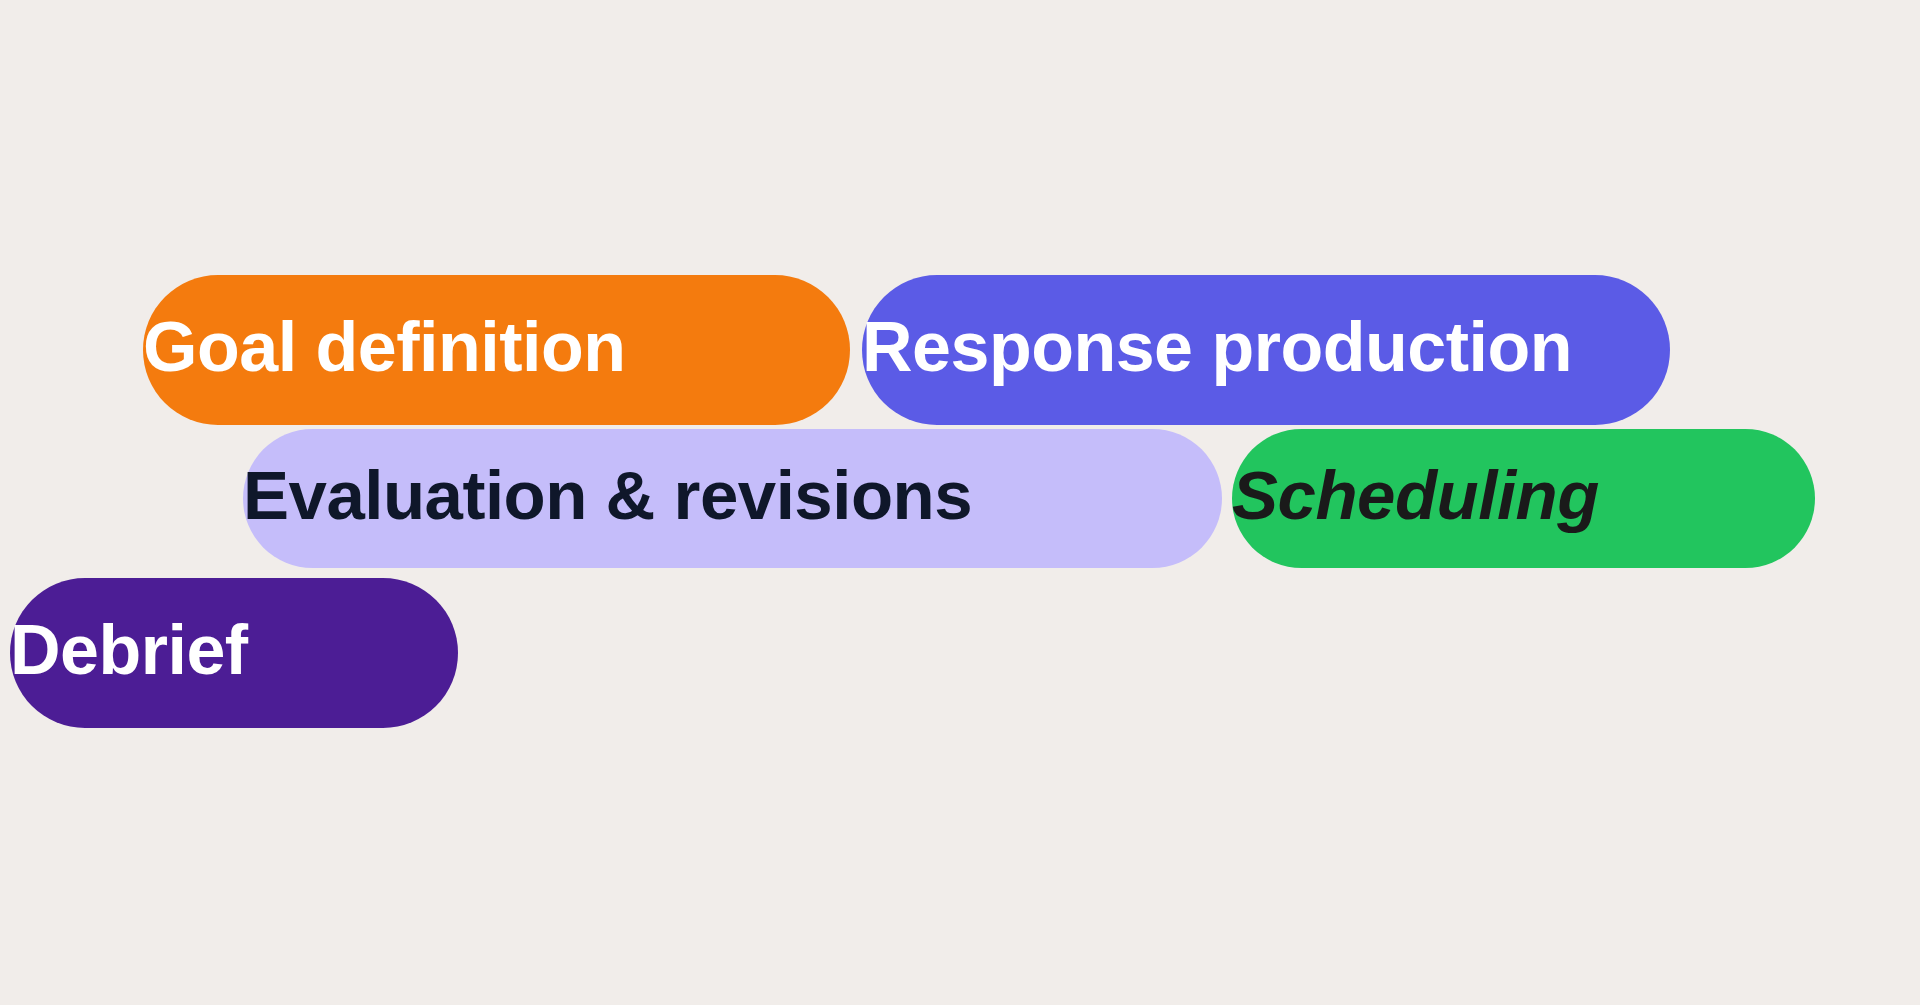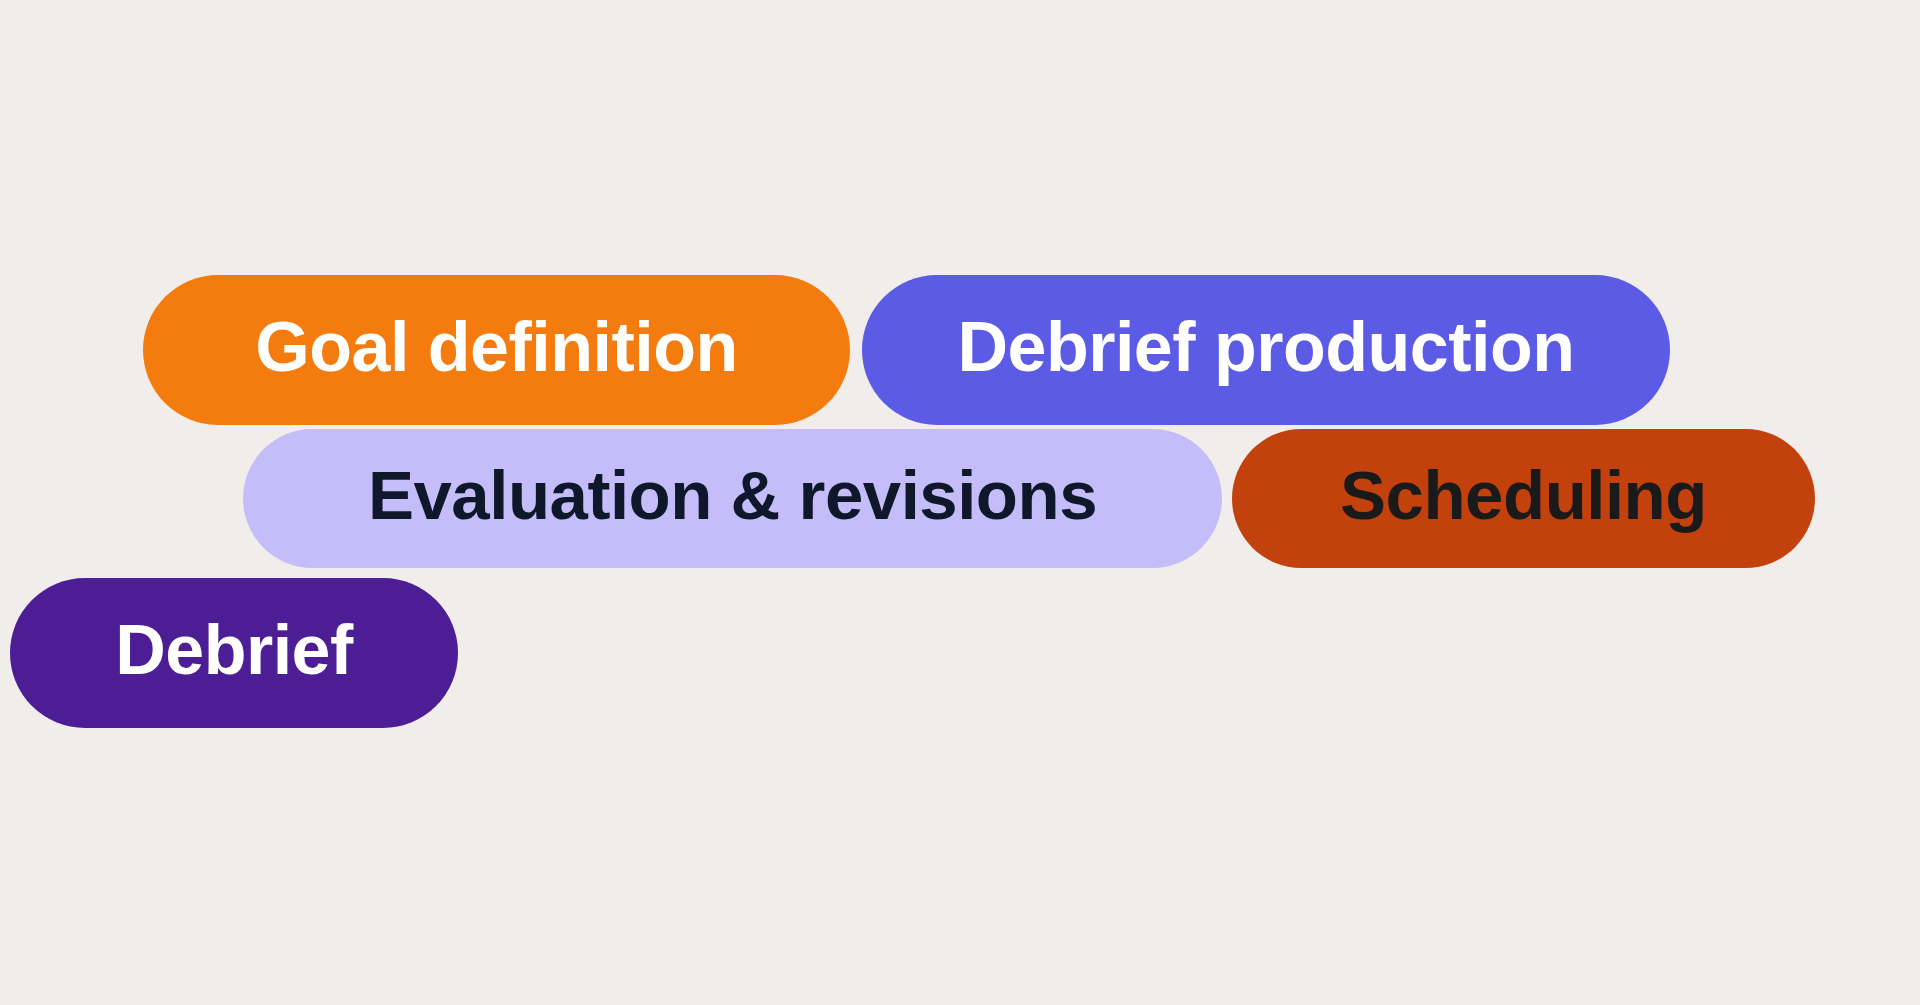--- a/index.html
+++ b/index.html
@@ -23,21 +23,20 @@
     position: absolute;
     left: 0;
     width: 1920px;
     display: flex;
     align-items: center;
   }
   .pill {
     box-sizing: border-box;
     display: flex;
     align-items: center;
-    justify-content: center;
     border-radius: 999px;
     white-space: nowrap;
     font-weight: bold;
     letter-spacing: -0.5px;
     user-select: none;
   }
   .pill-label {
     display: block;
     line-height: 1;
     padding-bottom: 6px;
@@ -91,29 +90,29 @@
 </head>
 <body>
 
 <div id="canvas" style="background: rgb(241, 237, 234);">
 
   <div class="pill-row" id="row-1">
     <div class="pill" id="pill-goal-definition" style="background-color: rgb(244, 123, 14); color: rgb(255, 255, 255);">
       <span class="pill-label">Goal definition</span>
     </div>
     <div class="pill" id="pill-creative-production" style="background-color: rgb(91, 91, 230); color: rgb(255, 255, 255);">
-      <span class="pill-label">Debrief production</span>
+      <span class="pill-label">Response production</span>
     </div>
   </div>
 
   <div class="pill-row" id="row-2">
     <div class="pill" id="pill-evaluation-revisions" style="background-color: rgb(197, 189, 250); color: #0f172a;">
       <span class="pill-label">Evaluation &amp; revisions</span>
     </div>
-    <div class="pill" id="pill-scheduling" style="background-color: #c2410c; color: rgb(26, 26, 26);">
+    <div class="pill" id="pill-scheduling" style="background-color: #22c55e; color: rgb(26, 26, 26); font-style: italic;">
       <span class="pill-label">Scheduling</span>
     </div>
   </div>
 
   <div class="pill-row" id="row-3">
     <div class="pill" id="pill-debrief" style="background-color: #4c1d95; color: rgb(255, 255, 255);">
       <span class="pill-label">Debrief</span>
     </div>
   </div>
 

